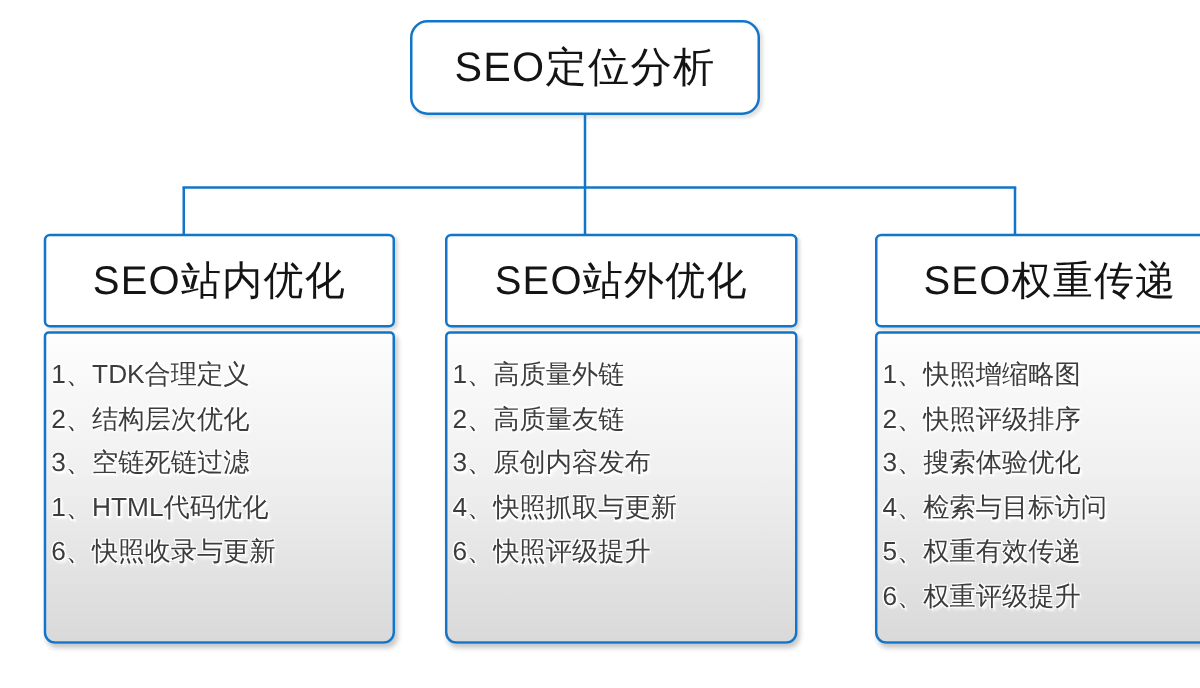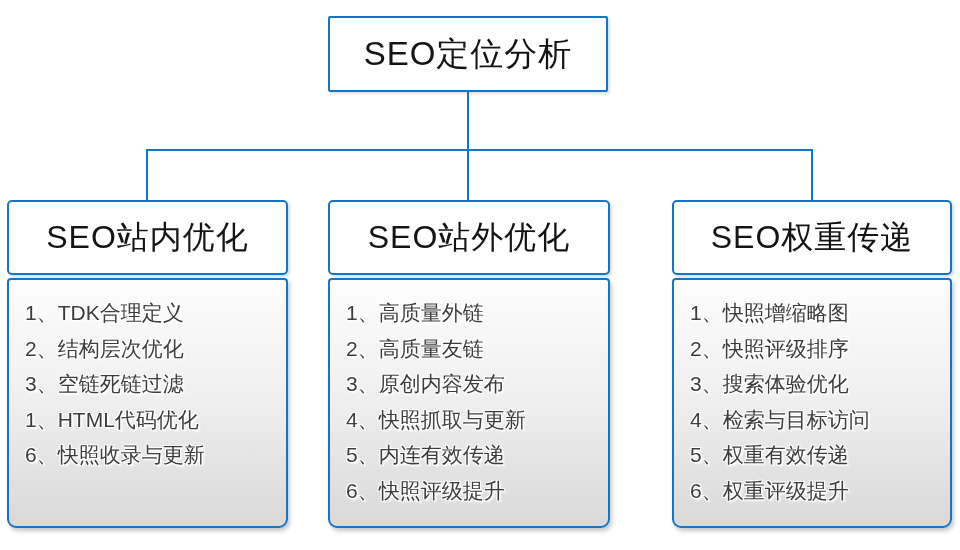--- a/index.html
+++ b/index.html
@@ -19,31 +19,31 @@
   
   .node-root {
     position: absolute;
     left: 328px;
     top: 16px;
     width: 280px;
     height: 76px;
     box-sizing: border-box;
     background: #ffffff;
     border: 2px solid #1375c8;
-    border-radius: 2px;
+    border-radius: 14px;
     display: flex;
     align-items: center;
     justify-content: center;
     font-size: 33px;
     letter-spacing: 1px;
     color: #141414;
     box-shadow: 2px 2px 3px rgba(0,0,0,0.12);
   }
   
-  .col { position: absolute; top: 200px; }
+  .col { position: absolute; top: 187px; margin-left: 28px; }
   .col-1 { left: 7px;   width: 281px; }
   .col-2 { left: 328px; width: 282px; }
   .col-3 { left: 672px; width: 280px; }
   .col-title {
     height: 75px;
     box-sizing: border-box;
     background: #ffffff;
     border: 2px solid #1375c8;
     border-radius: 5px;
     display: flex;
@@ -57,21 +57,21 @@
     box-shadow: 2px 2px 3px rgba(0,0,0,0.15);
   }
   .col-list {
     margin-top: 3px;
     height: 250px;
     box-sizing: border-box;
     border: 2px solid #1375c8;
     border-radius: 4px 4px 9px 9px;
     background: linear-gradient(180deg, #fdfdfd 0%, #f0f0f0 45%, #d9d9d9 100%);
     box-shadow: 2px 3px 4px rgba(0,0,0,0.22);
-    padding: 15px 6px 0 16px;
+    padding: 15px 6px 0 4px;
   }
   .list-item {
     font-size: 21px;
     line-height: 35.5px;
     color: #3c3c3c;
     white-space: nowrap;
     text-shadow:
       -1px -1px 0 #ffffff,
        1px -1px 0 #ffffff,
       -1px  1px 0 #ffffff,
@@ -103,21 +103,20 @@
     </div>
   </div>
 
   <div class="col col-2">
     <div class="col-title">SEO站外优化</div>
     <div class="col-list">
       <div class="list-item">1、高质量外链</div>
       <div class="list-item">2、高质量友链</div>
       <div class="list-item">3、原创内容发布</div>
       <div class="list-item">4、快照抓取与更新</div>
-      <div class="list-item">5、内连有效传递</div>
       <div class="list-item">6、快照评级提升</div>
     </div>
   </div>
 
   <div class="col col-3">
     <div class="col-title">SEO权重传递</div>
     <div class="col-list">
       <div class="list-item">1、快照增缩略图</div>
       <div class="list-item">2、快照评级排序</div>
       <div class="list-item">3、搜索体验优化</div>

